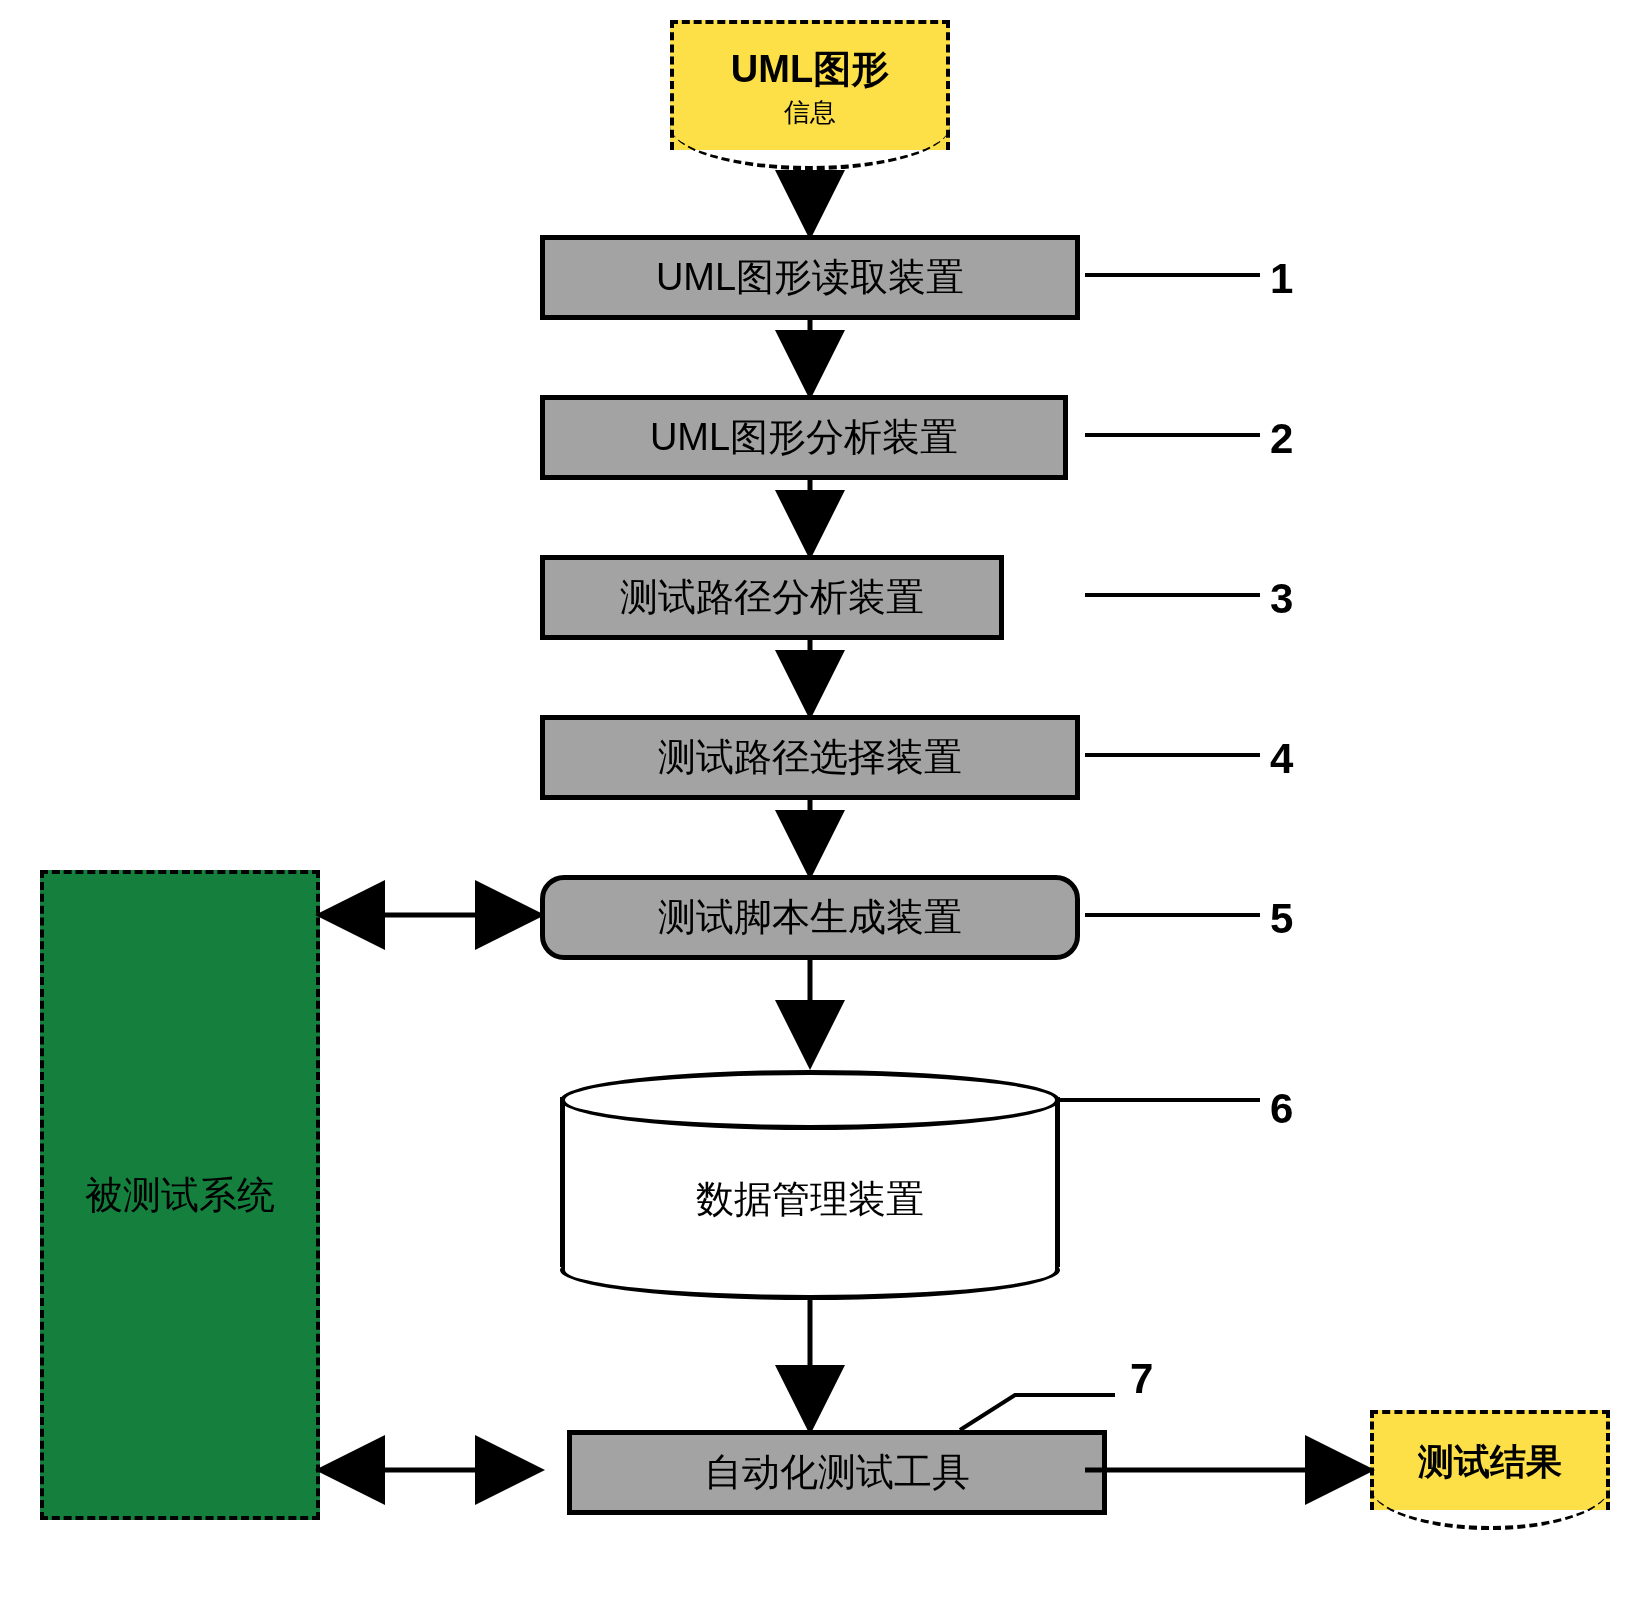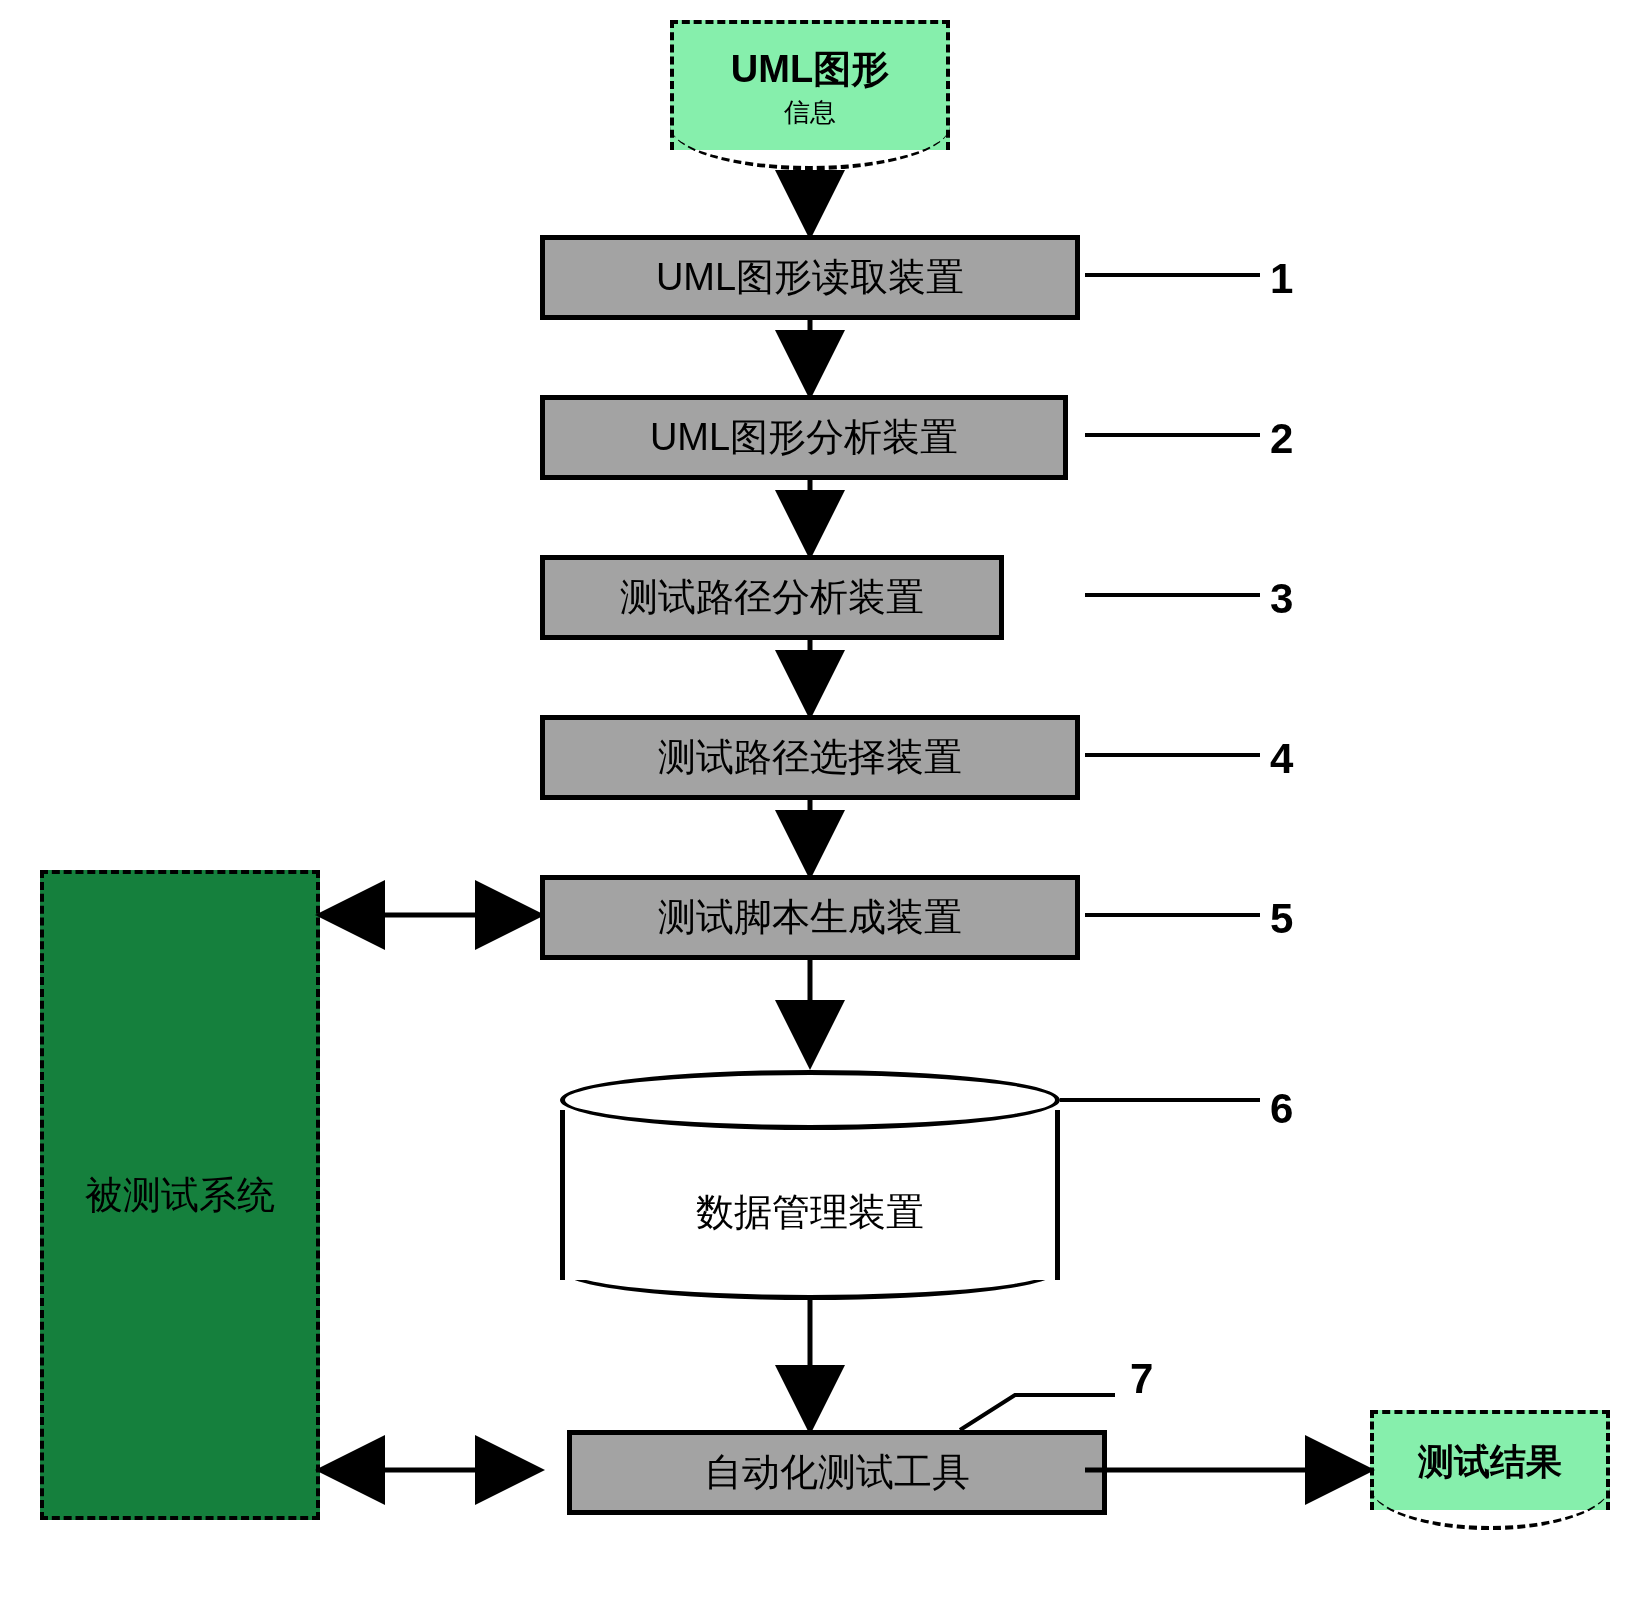--- a/index.html
+++ b/index.html
@@ -19,21 +19,21 @@
     .diagram-container {
       position: relative;
       width: 100%;
       height: 100%;
     }
     
     .document-shape {
       position: absolute;
       border: 4px dashed black;
       border-bottom: none;
-      background: #86efac;
+      background: #fde047;
       display: flex;
       flex-direction: column;
       align-items: center;
       justify-content: center;
       padding: 10px 20px;
       font-weight: bold;
     }
     
     .document-shape::after {
       content: '';
@@ -81,35 +81,35 @@
       align-items: center;
       justify-content: center;
       font-size: 38px;
       font-weight: normal;
     }
     
     .box1 { left: 540px; top: 235px; width: 540px; height: 85px; }
     .box2 { left: 540px; top: 395px; width: 528px; height: 85px; }
     .box3 { left: 540px; top: 555px; width: 464px; height: 85px; }
     .box4 { left: 540px; top: 715px; width: 540px; height: 85px; }
-    .box5 { left: 540px; top: 875px; width: 540px; height: 85px; }
+    .box5 { left: 540px; top: 875px; width: 540px; height: 85px; border-radius: 24px; }
     .box7 { left: 540px; top: 1430px; width: 540px; height: 85px; margin-left: 27px; }
     
     .cylinder {
       position: absolute;
       left: 560px;
       top: 1070px;
       width: 500px;
       height: 230px;
     }
     
     .cylinder-body {
       position: absolute;
       left: 0;
-      top: 40px;
+      top: 27px;
       width: 500px;
       height: 170px;
       border-left: 5px solid black;
       border-right: 5px solid black;
       background: white;
       display: flex;
       align-items: center;
       justify-content: center;
       font-size: 38px;
       padding-top: 35px;

